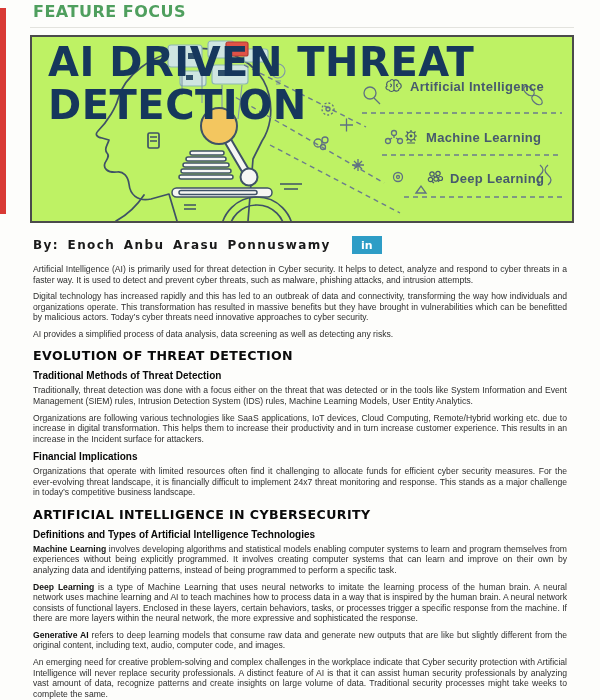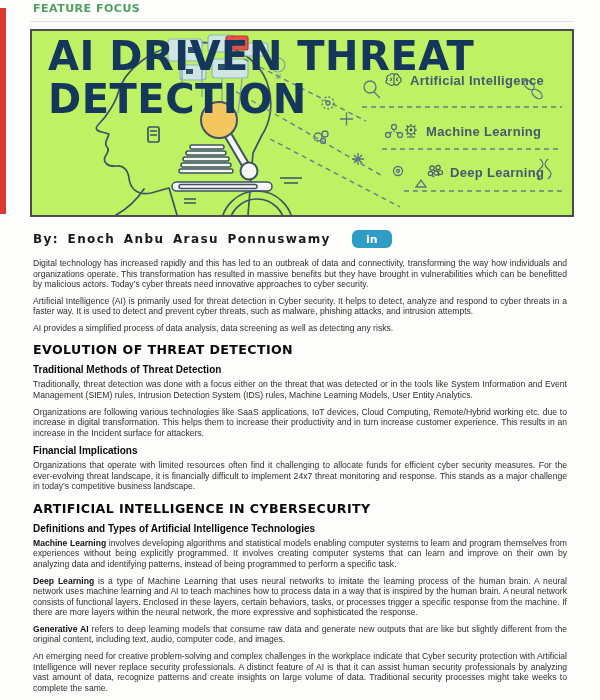--- a/index.html
+++ b/index.html
@@ -1,20 +1,20 @@
 <!DOCTYPE html>
 <html><head>
 <meta charset="utf-8">
 <style>
   html,body{margin:0;padding:0;}
   body{width:600px;height:700px;overflow:hidden;background:#fdfdfb;
        font-family:"Liberation Sans",sans-serif;color:#2f2f2f;}
   .page{position:relative;width:600px;height:700px;background:#fdfdfb;}
   .red-bar{position:absolute;left:0;top:6px;width:6px;height:206px;background:#d93a35;}
-  .kicker{margin:2px 0 0 33px;font-size:11px;font-weight:bold;letter-spacing:.5px;
+  .kicker{margin:2px 0 0 33px;font-size:16px;font-weight:bold;letter-spacing:.5px;
           color:#4f9f5e;font-family:"DejaVu Sans",sans-serif;}
   .kicker-rule{margin:6px 0 0 30px;width:544px;border-top:1px solid #e3e3de;}
   
   .hero{position:relative;margin:7px 0 0 30px;width:544px;height:188px;
         background:#bef264;border:2px solid #4b4b4b;box-sizing:border-box;
         overflow:hidden;}
   .hero svg.art{position:absolute;left:0;top:0;}
   .hero-title{position:absolute;left:16px;top:4px;font-family:"DejaVu Sans",sans-serif;
               font-weight:bold;font-size:40px;line-height:43px;color:#16375c;
               letter-spacing:.5px;}
@@ -22,21 +22,21 @@
           font-size:13px;font-weight:600;color:#475a6d;letter-spacing:.3px;white-space:nowrap;}
   .hlabel .hicon{display:inline-flex;}
   #lbl-ai{left:352px;top:41px;}
   #lbl-ml{left:370px;top:92px;}
   #lbl-dl{left:394px;top:133px;}
   
   .byline{margin:13px 0 0 33px;display:flex;align-items:center;gap:21px;}
   .byline .by-text{font-size:12px;font-weight:bold;color:#1a1a1a;
                    letter-spacing:1.4px;word-spacing:3px;font-family:"DejaVu Sans",sans-serif;}
   .li-badge{display:inline-flex;align-items:center;justify-content:center;
-            width:40px;height:18px;border-radius:6px;background:#2e9dc6;color:#fff;
+            width:30px;height:18px;border-radius:0;background:#2e9dc6;color:#fff;
             font-size:11px;font-weight:bold;font-family:"DejaVu Sans",sans-serif;cursor:pointer;}
   
   main{display:block;margin:10px 33px 0 33px;width:534px;}
   main p{margin:0 0 6px 0;font-size:8.6px;line-height:1.23;text-align:justify;
          color:#2e2e2e;}
   main p b{color:#111;}
   main h2{margin:9px 0 5px 0;font-size:12.6px;font-weight:bold;color:#0a0a0a;
           letter-spacing:.4px;font-family:"DejaVu Sans",sans-serif;}
   main h3{margin:7px 0 4px 0;font-size:10px;font-weight:bold;color:#0a0a0a;}
 </style>
@@ -176,22 +176,22 @@
       <span>Deep Learning</span>
     </div>
   </figure>
 
   <div class="byline">
     <span class="by-text">By: Enoch Anbu Arasu Ponnuswamy</span>
     <span class="li-badge">in</span>
   </div>
 
   <main>
+      <p>Artificial Intelligence (AI) is primarily used for threat detection in Cyber security. It helps to detect, analyze and respond to cyber threats in a faster way. It is used to detect and prevent cyber threats, such as malware, phishing attacks, and intrusion attempts.</p>
       <p>Digital technology has increased rapidly and this has led to an outbreak of data and connectivity, transforming the way how individuals and organizations operate. This transformation has resulted in massive benefits but they have brought in vulnerabilities which can be benefitted by malicious actors. Today’s cyber threats need innovative approaches to cyber security.</p>
-      <p>Artificial Intelligence (AI) is primarily used for threat detection in Cyber security. It helps to detect, analyze and respond to cyber threats in a faster way. It is used to detect and prevent cyber threats, such as malware, phishing attacks, and intrusion attempts.</p>
       <p>AI provides a simplified process of data analysis, data screening as well as detecting any risks.</p>
       <h2>EVOLUTION OF THREAT DETECTION</h2>
       <h3>Traditional Methods of Threat Detection</h3>
       <p>Traditionally, threat detection was done with a focus either on the threat that was detected or in the tools like System Information and Event Management (SIEM) rules, Intrusion Detection System (IDS) rules, Machine Learning Models, User Entity Analytics.</p>
       <p>Organizations are following various technologies like SaaS applications, IoT devices, Cloud Computing, Remote/Hybrid working etc. due to increase in digital transformation. This helps them to increase their productivity and in turn increase customer experience. This results in an increase in the Incident surface for attackers.</p>
       <h3>Financial Implications</h3>
       <p>Organizations that operate with limited resources often find it challenging to allocate funds for efficient cyber security measures. For the ever-evolving threat landscape, it is financially difficult to implement 24x7 threat monitoring and response. This stands as a major challenge in today’s competitive business landscape.</p>
       <h2>ARTIFICIAL INTELLIGENCE IN CYBERSECURITY</h2>
       <h3>Definitions and Types of Artificial Intelligence Technologies</h3>
       <p><b>Machine Learning</b> involves developing algorithms and statistical models enabling computer systems to learn and program themselves from experiences without being explicitly programmed. It involves creating computer systems that can learn and improve on their own by analyzing data and identifying patterns, instead of being programmed to perform a specific task.</p>

